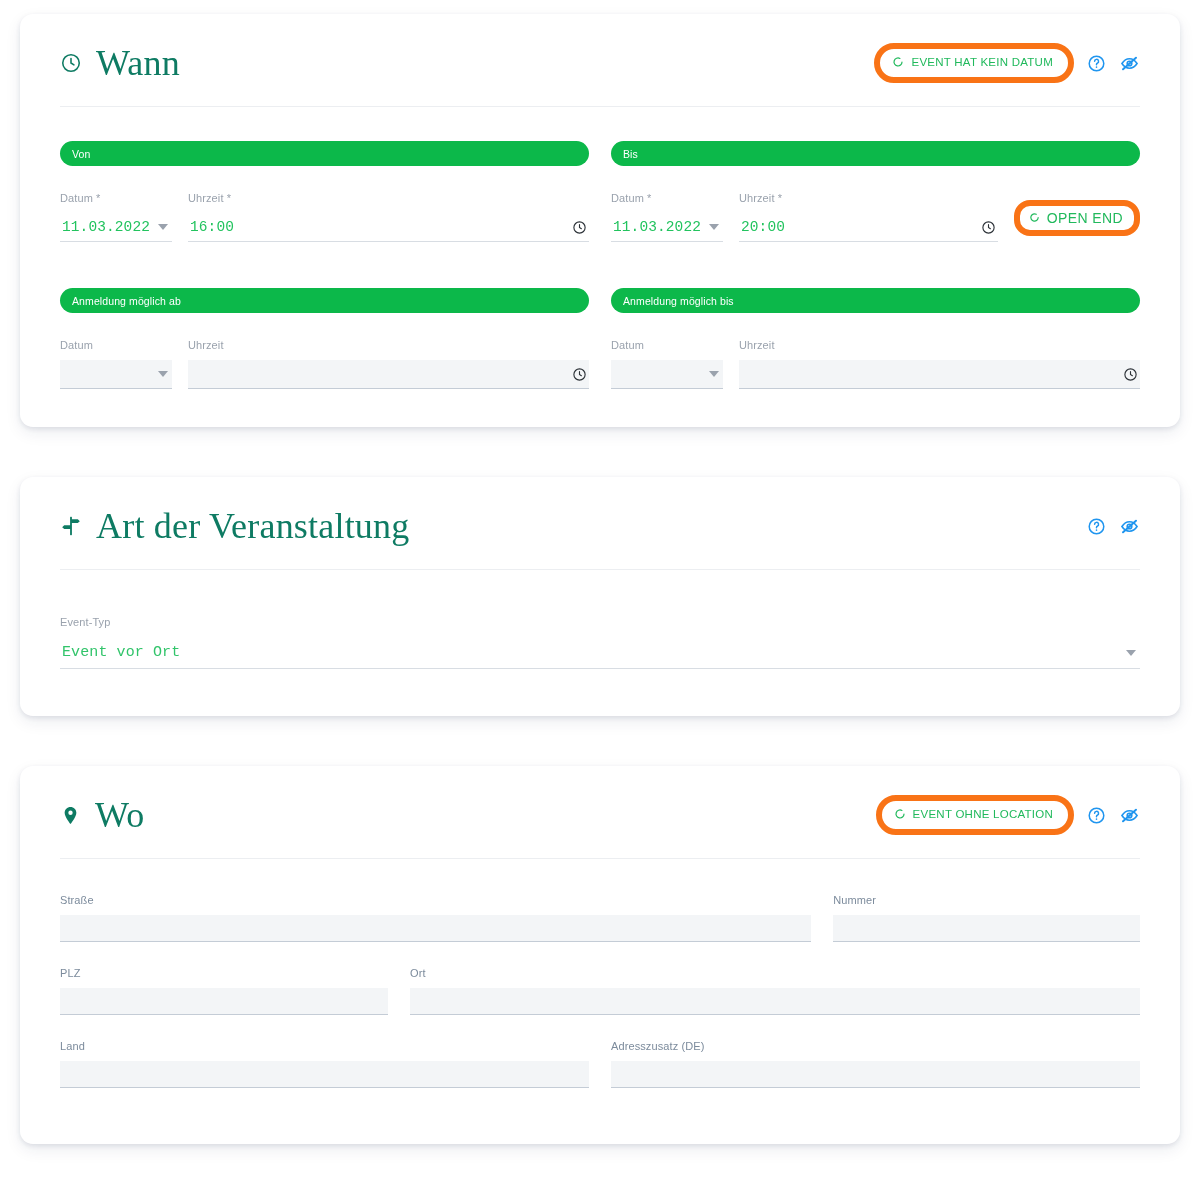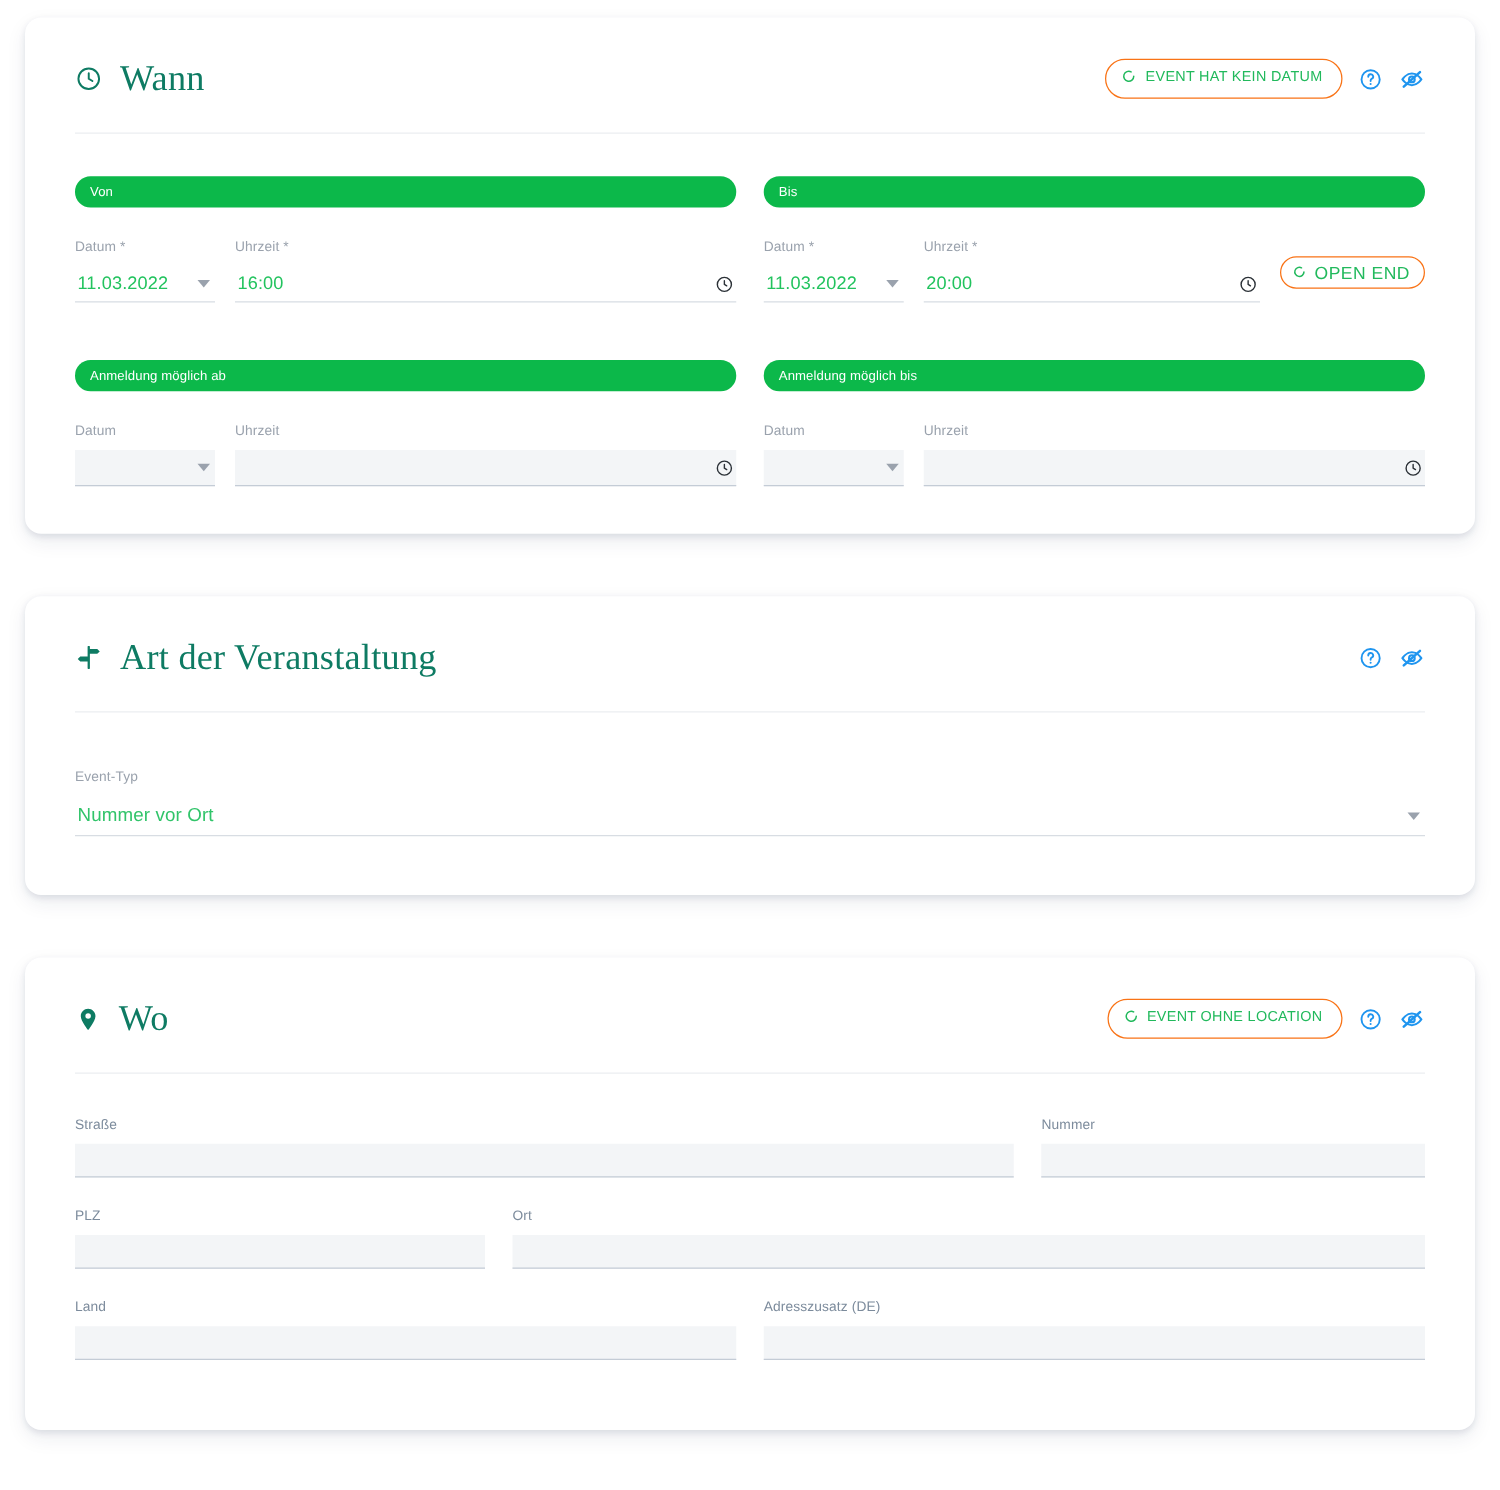--- a/index.html
+++ b/index.html
@@ -26,36 +26,36 @@
   .card-head {
     display: flex;
     align-items: center;
     justify-content: space-between;
     padding: 28px 0 0 0;
     min-height: 70px;
   }
   .card-title-wrap { display: flex; align-items: center; gap: 14px; }
   .card-title {
     font-family: "Liberation Serif", serif;
-    font-size: 29px;
+    font-size: 36px;
     font-weight: 400;
     color: #0e7b63;
     letter-spacing: .2px;
     line-height: 1;
   }
   .title-icon { color: #0e7b63; display: flex; align-items: center; }
   .card-head-actions { display: flex; align-items: center; gap: 13px; }
   .divider { height: 1px; background: #eceef1; margin-top: 22px; }
 
   
   .pill {
     display: inline-flex;
     align-items: center;
     gap: 7px;
-    border: 1px solid #f97316;
+    border: 6px solid #f97316;
     color: #21b95c;
     background: #fff;
     border-radius: 20px;
     padding: 7px 15px 7px 12px;
     font-size: 11.5px;
     letter-spacing: .25px;
     font-family: "Liberation Sans", sans-serif;
     white-space: nowrap;
     cursor: pointer;
     line-height: 1;
@@ -99,21 +99,21 @@
   .field-label.slate { color: #7c8b9c; }
   .ctl {
     position: relative;
     height: 29px;
     border-bottom: 1.6px solid #d8dde3;
     display: flex;
     align-items: center;
     padding: 0 2px;
   }
   .ctl.filled { background: #f3f5f7; border-bottom-color: #c4ccd6; }
-  .ctl-val { font-size: 14.5px; color: #22c35e; letter-spacing: .1px; }
+  .ctl-val { font-size: 14.5px; color: #22c35e; letter-spacing: .1px; font-family: Liberation Mono, monospace; }
   .caret {
     width: 0; height: 0;
     border-left: 5px solid transparent;
     border-right: 5px solid transparent;
     border-top: 6px solid #9aa2ad;
     margin-left: auto;
     margin-right: 2px;
   }
   .trail-icon { margin-left: auto; display: flex; align-items: center; color: #2b3137; }
 
@@ -318,21 +318,21 @@
           </svg>
         </span>
       </div>
     </div>
     <div class="divider"></div>
 
     <div class="card-body etyp" style="padding:47px 0 47px 0;">
       <div class="field">
         <span class="field-label">Event-Typ</span>
         <div class="ctl">
-          <span class="ctl-val">Nummer vor Ort</span>
+          <span class="ctl-val">Event vor Ort</span>
           <span class="caret"></span>
         </div>
       </div>
     </div>
   </div>
 
   <div class="card">
     <div class="card-head">
       <div class="card-title-wrap">
         <span class="title-icon">

